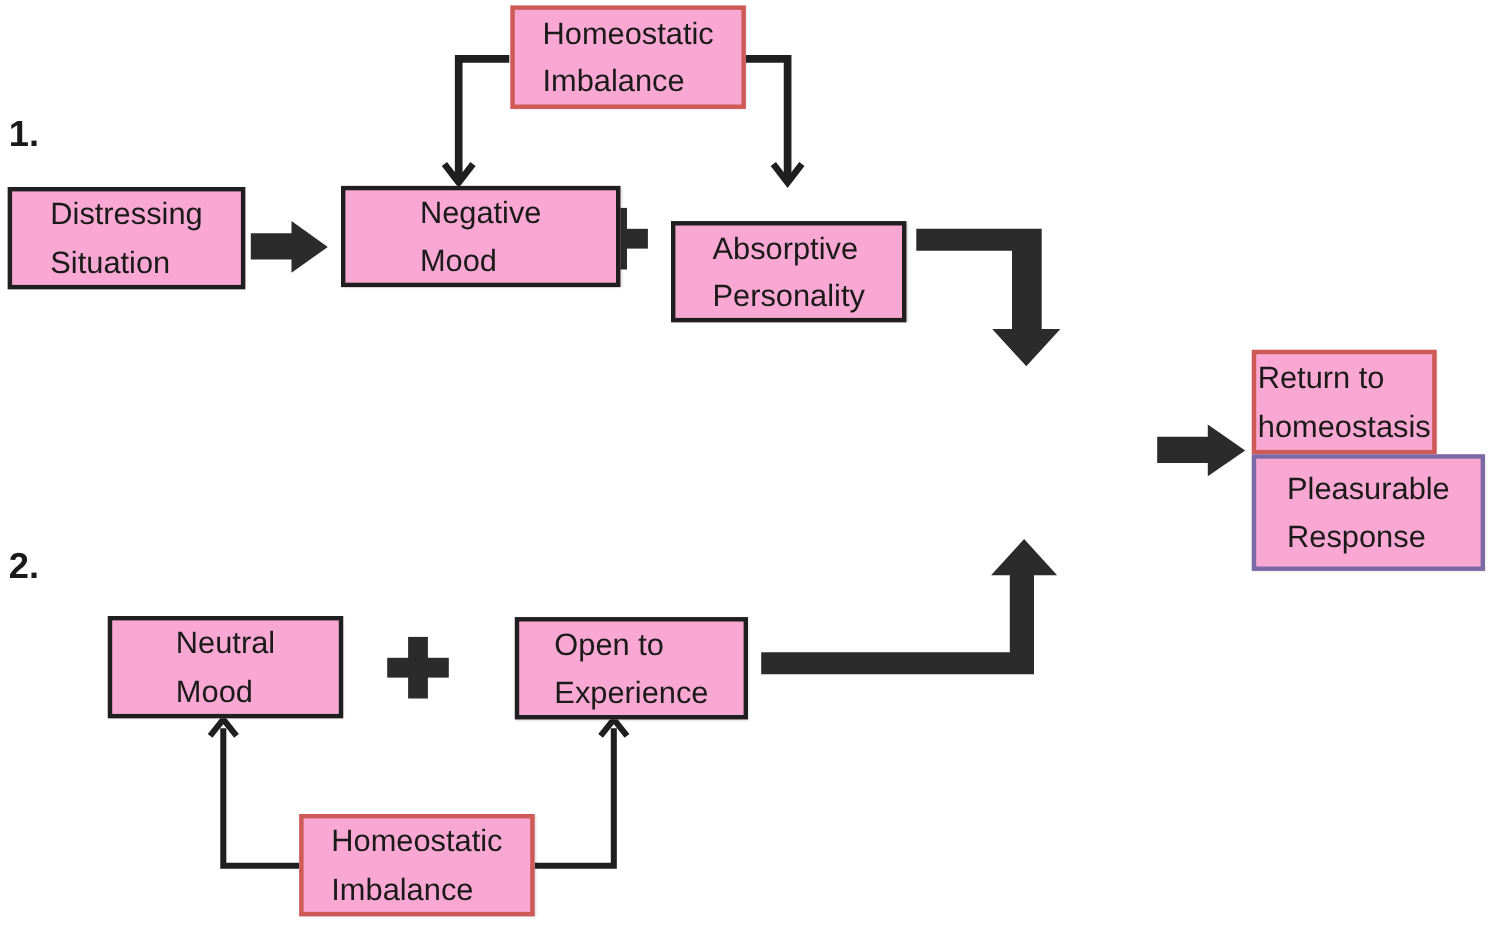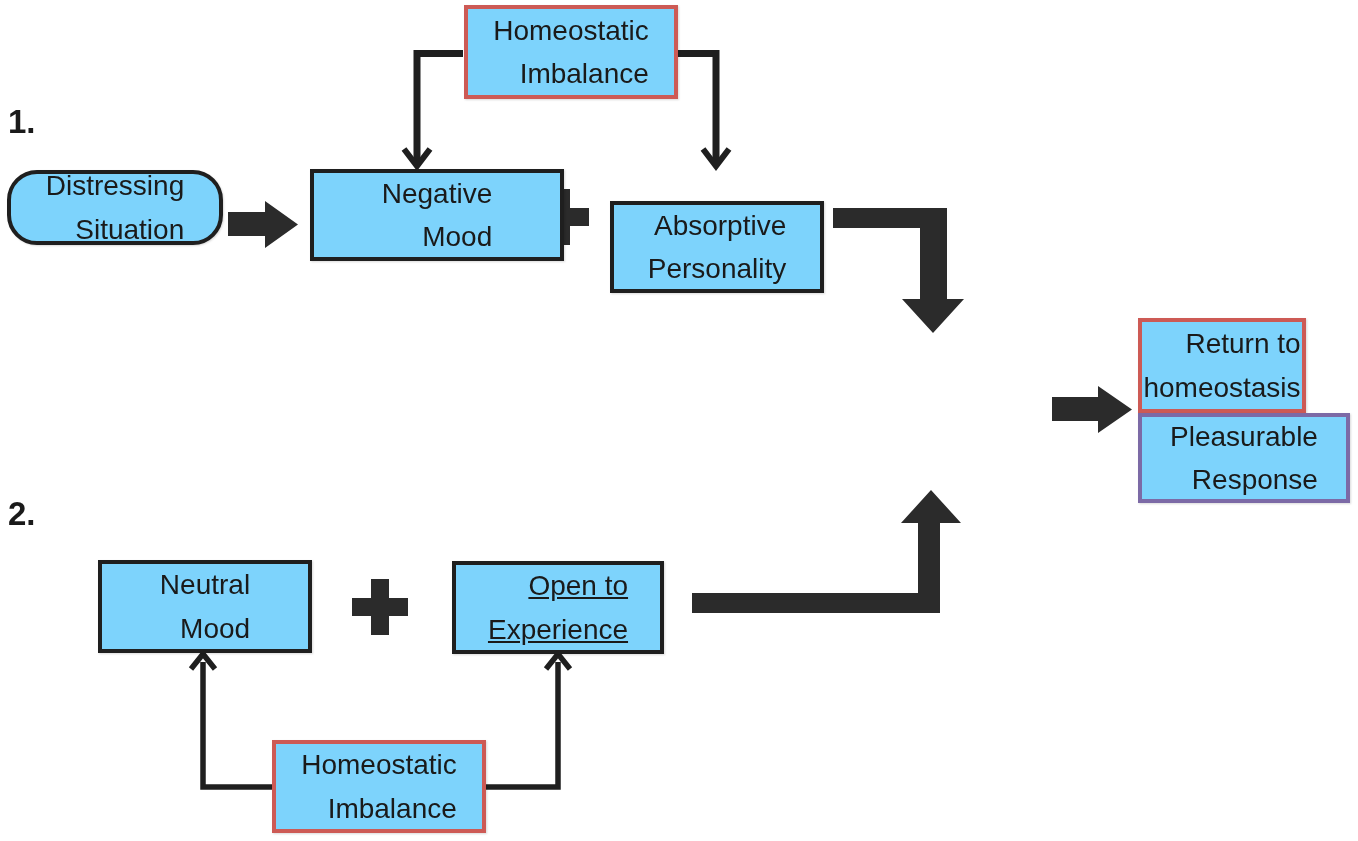--- a/index.html
+++ b/index.html
@@ -16,24 +16,24 @@
     width:1358px;height:841px;
     background:var(--background);
     font-family:"Liberation Sans", sans-serif;
     color:var(--text);
     overflow:hidden;
   }
   .layer{position:absolute;left:0;top:0;width:1358px;height:841px;}
   .box{
     position:absolute;
     box-sizing:border-box;
-    background:#7dd3fc;
+    background:#f9a8d4;
     border:4px solid var(--box-border);
     display:flex;align-items:center;justify-content:center;
-    text-align:right;
+    text-align:left;
     font-size:28px;line-height:1.55;
     white-space:pre-line;
     box-shadow:1px 1px 2px rgba(0,0,0,0.15);
   }
   .box.red{border-color:var(--red-border);}
   .box.purple{border-color:var(--purple-border);}
   .section-label{
     position:absolute;
     font-size:33px;font-weight:bold;
     color:var(--text);
@@ -76,38 +76,38 @@
     <path class="conn" d="M486 787 H558 V662" stroke-width="5.5"></path>
     <path class="conn" d="M546 669 L558 654 L570 669" stroke-width="5.5"></path>
   </svg>
 
   <div class="section-label" style="left:8px;top:103px;">1.</div>
   <div class="section-label" style="left:8px;top:495px;">2.</div>
 
   <div class="box red" style="left:464px;top:5px;width:214px;height:94px;">Homeostatic
 Imbalance</div>
 
-  <div class="box" style="left:7px;top:170px;width:216px;height:75px;border-radius:30px;">Distressing
+  <div class="box" style="left:7px;top:170px;width:216px;height:93px;">Distressing
 Situation</div>
 
   <div class="box" style="left:310px;top:169px;width:254px;height:92px;">Negative
 Mood</div>
 
   <div class="box" style="left:610px;top:169px;width:214px;height:92px;margin-top:32px;">Absorptive
 Personality</div>
 
 
   <div class="box red" style="left:1138px;top:318px;width:168px;height:95px;">Return to
 homeostasis</div>
 
-  <div class="box purple" style="left:1138px;top:413px;width:212px;height:90px;">Pleasurable
+  <div class="box purple" style="left:1138px;top:413px;width:212px;height:106px;">Pleasurable
 Response</div>
 
   <div class="box" style="left:98px;top:560px;width:214px;height:93px;">Neutral
 Mood</div>
 
-  <div class="box" style="left:452px;top:561px;width:212px;height:93px;text-decoration:underline;">Open to
+  <div class="box" style="left:468px;top:561px;width:212px;height:93px;">Open to
 Experience</div>
 
   <div class="box red" style="left:272px;top:740px;width:214px;height:93px;">Homeostatic
 Imbalance</div>
 
 </div>
 
 </body></html>

